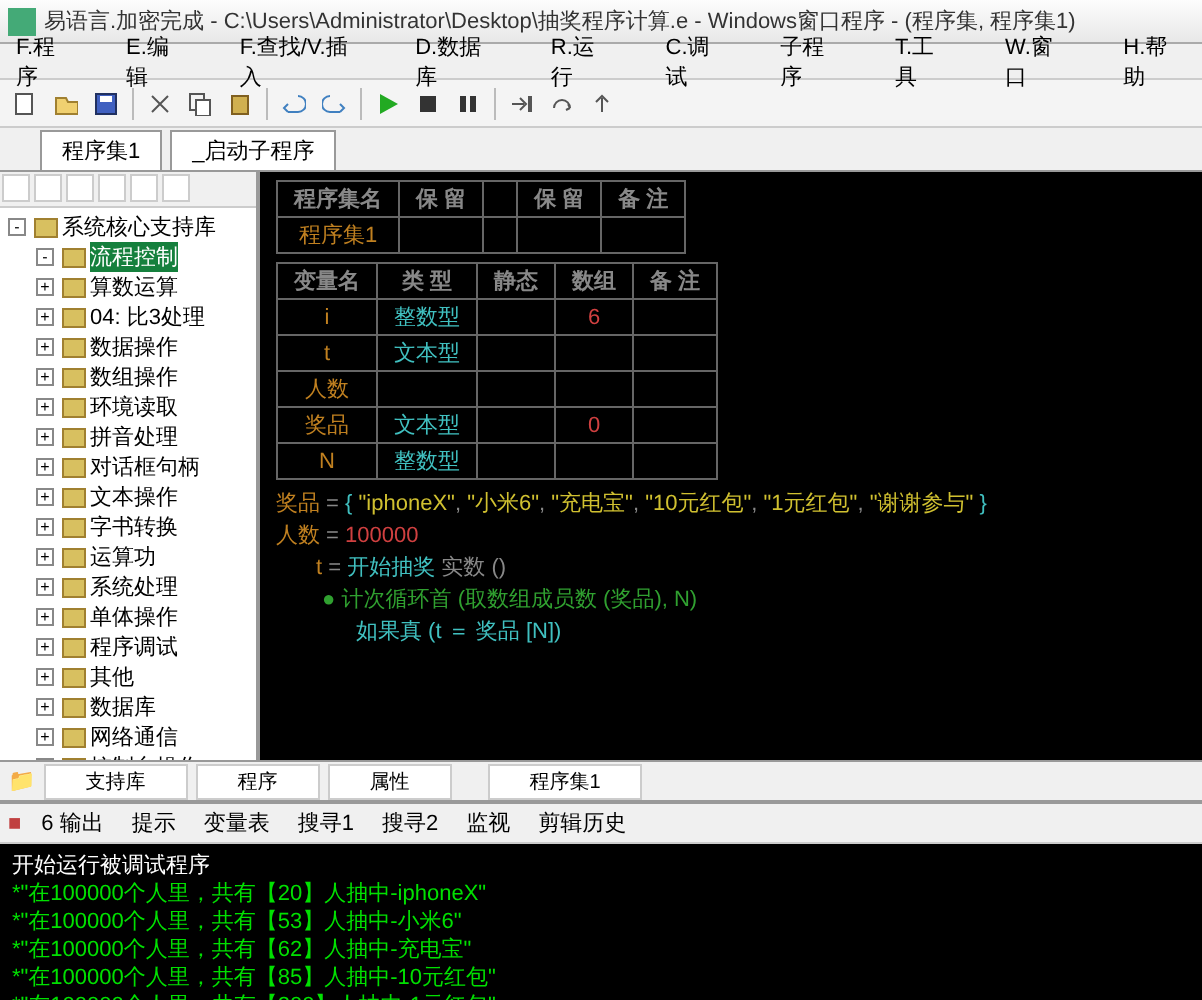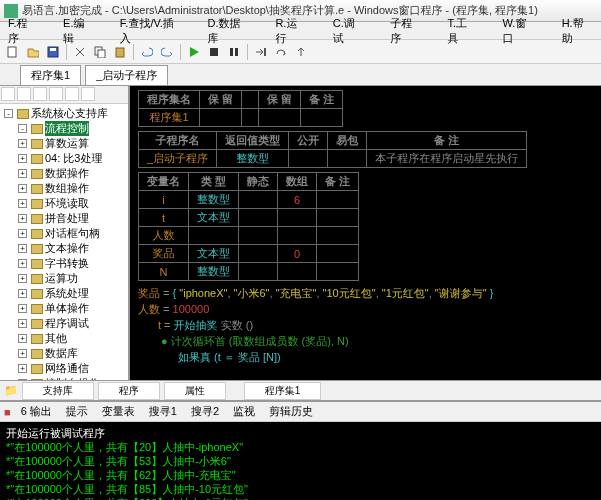--- a/index.html
+++ b/index.html
@@ -282,38 +282,20 @@
               <td class="orange">程序集1</td>
               <td></td>
               <td></td>
               <td></td>
               <td></td>
             </tr>
       </tbody>
         </table>
       <table class="tbl">
         <tbody>
-            <tr class="hdr-row" style="color:#c08020">
-              <th>子程序名</th>
-              <th>返回值类型</th>
-              <th>公开</th>
-              <th>易包</th>
-              <th>备 注</th>
-            </tr>
-        <tr>
-              <td class="orange">_启动子程序</td>
-              <td class="cyan">整数型</td>
-              <td></td>
-              <td></td>
-              <td class="gray">本子程序在程序启动星先执行</td>
-            </tr>
-      </tbody>
-        </table>
-      <table class="tbl">
-        <tbody>
             <tr class="hdr-row" style="color:#a09040">
               <th>变量名</th>
               <th>类 型</th>
               <th>静态</th>
               <th>数组</th>
               <th>备 注</th>
             </tr>
         </tbody>
           <tbody id="vars-body">
             <tr>

